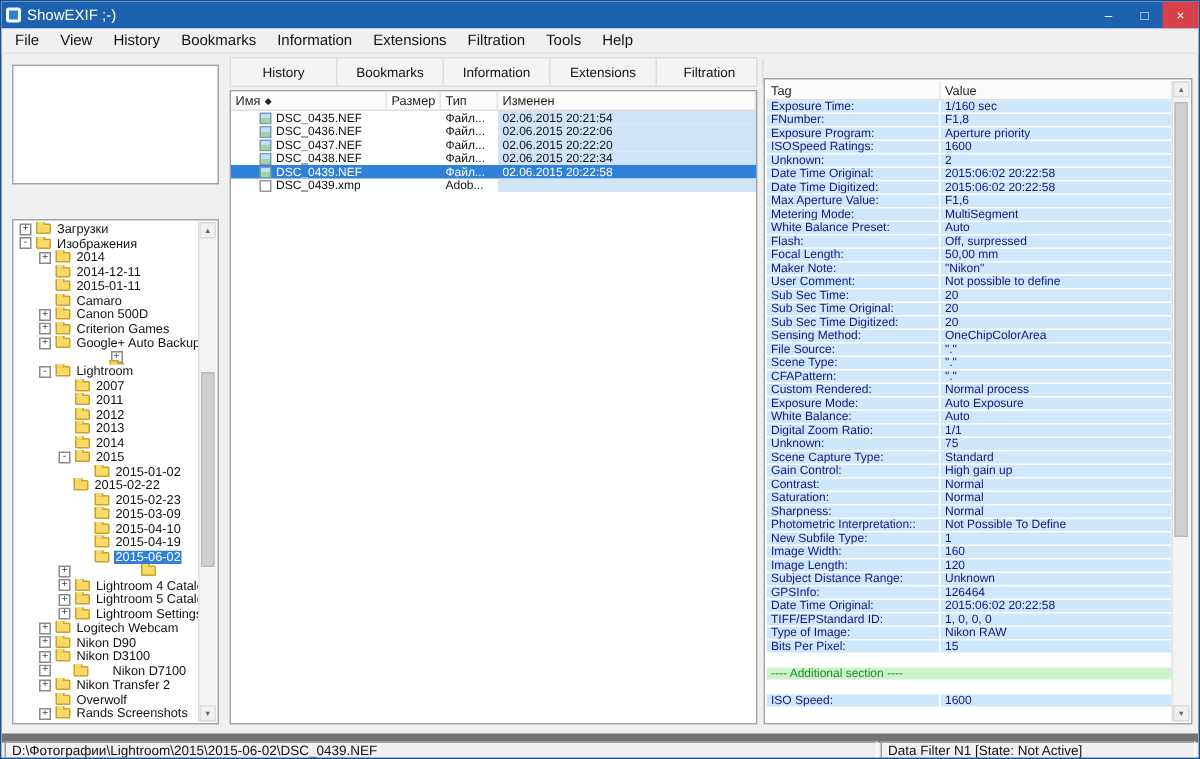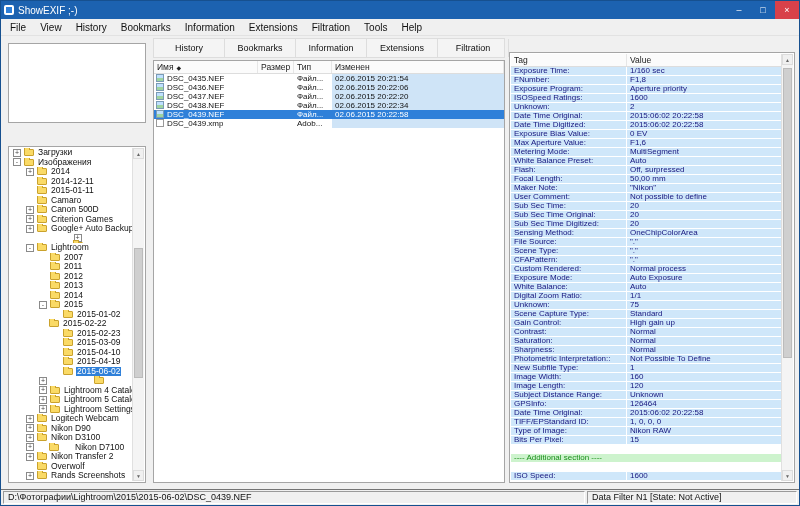--- a/index.html
+++ b/index.html
@@ -43,42 +43,42 @@
   .file-header{height:13px;flex:none;display:flex;background:#fbfbfb;border-bottom:1px solid #ddd;font-size:8.5px;color:#222}
   .fh-cell{display:flex;align-items:center;padding-left:3px;border-right:1px solid #e6e6e6;white-space:nowrap;overflow:hidden}
   .sort{font-size:6px;margin-left:3px}
   .c-name{width:104px;flex:none}
   .c-size{width:36px;flex:none}
   .c-type{width:38px;flex:none}
   .c-mod{flex:1;min-width:0}
   .file-rows{flex:1;overflow:hidden}
   .file-row{display:flex;height:9px;line-height:9px;font-size:8px;color:#111;white-space:nowrap}
   .fc{overflow:hidden;padding-left:3px}
-  .file-row .c-name{display:flex;padding-left:2px}
+  .file-row .c-name{display:flex;align-items:center;padding-left:19px}
   .file-row .c-mod{background:#cfe4f7}
   .file-row.sel{background:#2f80d9;color:#fff}
   .file-row.sel .c-mod{background:transparent}
   .ficon{width:8px;height:8px;flex:none;border:1px solid #7a9bb5;margin-right:3px}
   .ficon-image{background:linear-gradient(180deg,#bfe0ff 0,#bfe0ff 45%,#9fd49f 45%,#9fd49f 100%)}
   .ficon-file{border-color:#999;background:#fff}
   .fname{overflow:hidden}
   
   .right-col{width:292px;flex:none;display:flex;flex-direction:column;padding:16px 4px 6px 2px}
   .exifbox{flex:1;background:#fff;border:1px solid #a5a5a5;position:relative;overflow:hidden}
   .exif-header{position:absolute;top:1px;left:1px;right:13px;height:13px;display:flex;background:#fbfbfb;border-bottom:1px solid #ddd;font-size:8.5px;color:#222}
   .eh-tag{width:116px;flex:none;padding-left:3px;border-right:1px solid #e6e6e6;line-height:12px}
   .eh-val{flex:1;padding-left:3px;line-height:12px}
   .exif-rows{position:absolute;top:14px;left:1px;right:13px;bottom:1px;overflow:hidden}
   .exif-row{display:flex;height:9px;line-height:8px;font-size:8px;background:#cfe7fa;border-bottom:1px solid #fff;color:#15157e;white-space:nowrap}
   .e-tag{width:116px;flex:none;padding-left:3px;border-right:1px solid #fff;overflow:hidden}
   .e-val{flex:1;padding-left:3px;overflow:hidden}
   .exif-row.blank{background:#fff}
   .exif-row.section{background:#cdf3cd;color:#1a8f1a;padding-left:3px;line-height:8px}
   
-  .statusbar{height:16px;flex:none;display:flex;align-items:center;background:#f0f0f0;padding:1px 2px;border-top:1px solid #737373}
+  .statusbar{height:16px;flex:none;display:flex;align-items:center;background:#f0f0f0;padding:1px 2px;border-top:6px solid #737373}
   .status-cell{height:13px;line-height:11px;font-size:9px;color:#111;border:1px solid;border-color:#9a9a9a #fff #fff #9a9a9a;padding:0 4px;white-space:nowrap;overflow:hidden}
   .status-cell.path{flex:1;margin-right:2px}
   .status-cell.filter{width:210px;flex:none}
 </style>
 </head>
 <body>
 
 <div class="screen">
 
   <div class="titlebar">
@@ -406,24 +406,20 @@
             </div>
             <div class="exif-row">
               <span class="e-tag">Date Time Original:</span>
               <span class="e-val">2015:06:02 20:22:58</span>
             </div>
             <div class="exif-row">
               <span class="e-tag">Date Time Digitized:</span>
               <span class="e-val">2015:06:02 20:22:58</span>
             </div>
             <div class="exif-row">
-              <span class="e-tag">Exposure Bias Value:</span>
-              <span class="e-val">0 EV</span>
-            </div>
-            <div class="exif-row">
               <span class="e-tag">Max Aperture Value:</span>
               <span class="e-val">F1,6</span>
             </div>
             <div class="exif-row">
               <span class="e-tag">Metering Mode:</span>
               <span class="e-val">MultiSegment</span>
             </div>
             <div class="exif-row">
               <span class="e-tag">White Balance Preset:</span>
               <span class="e-val">Auto</span>

